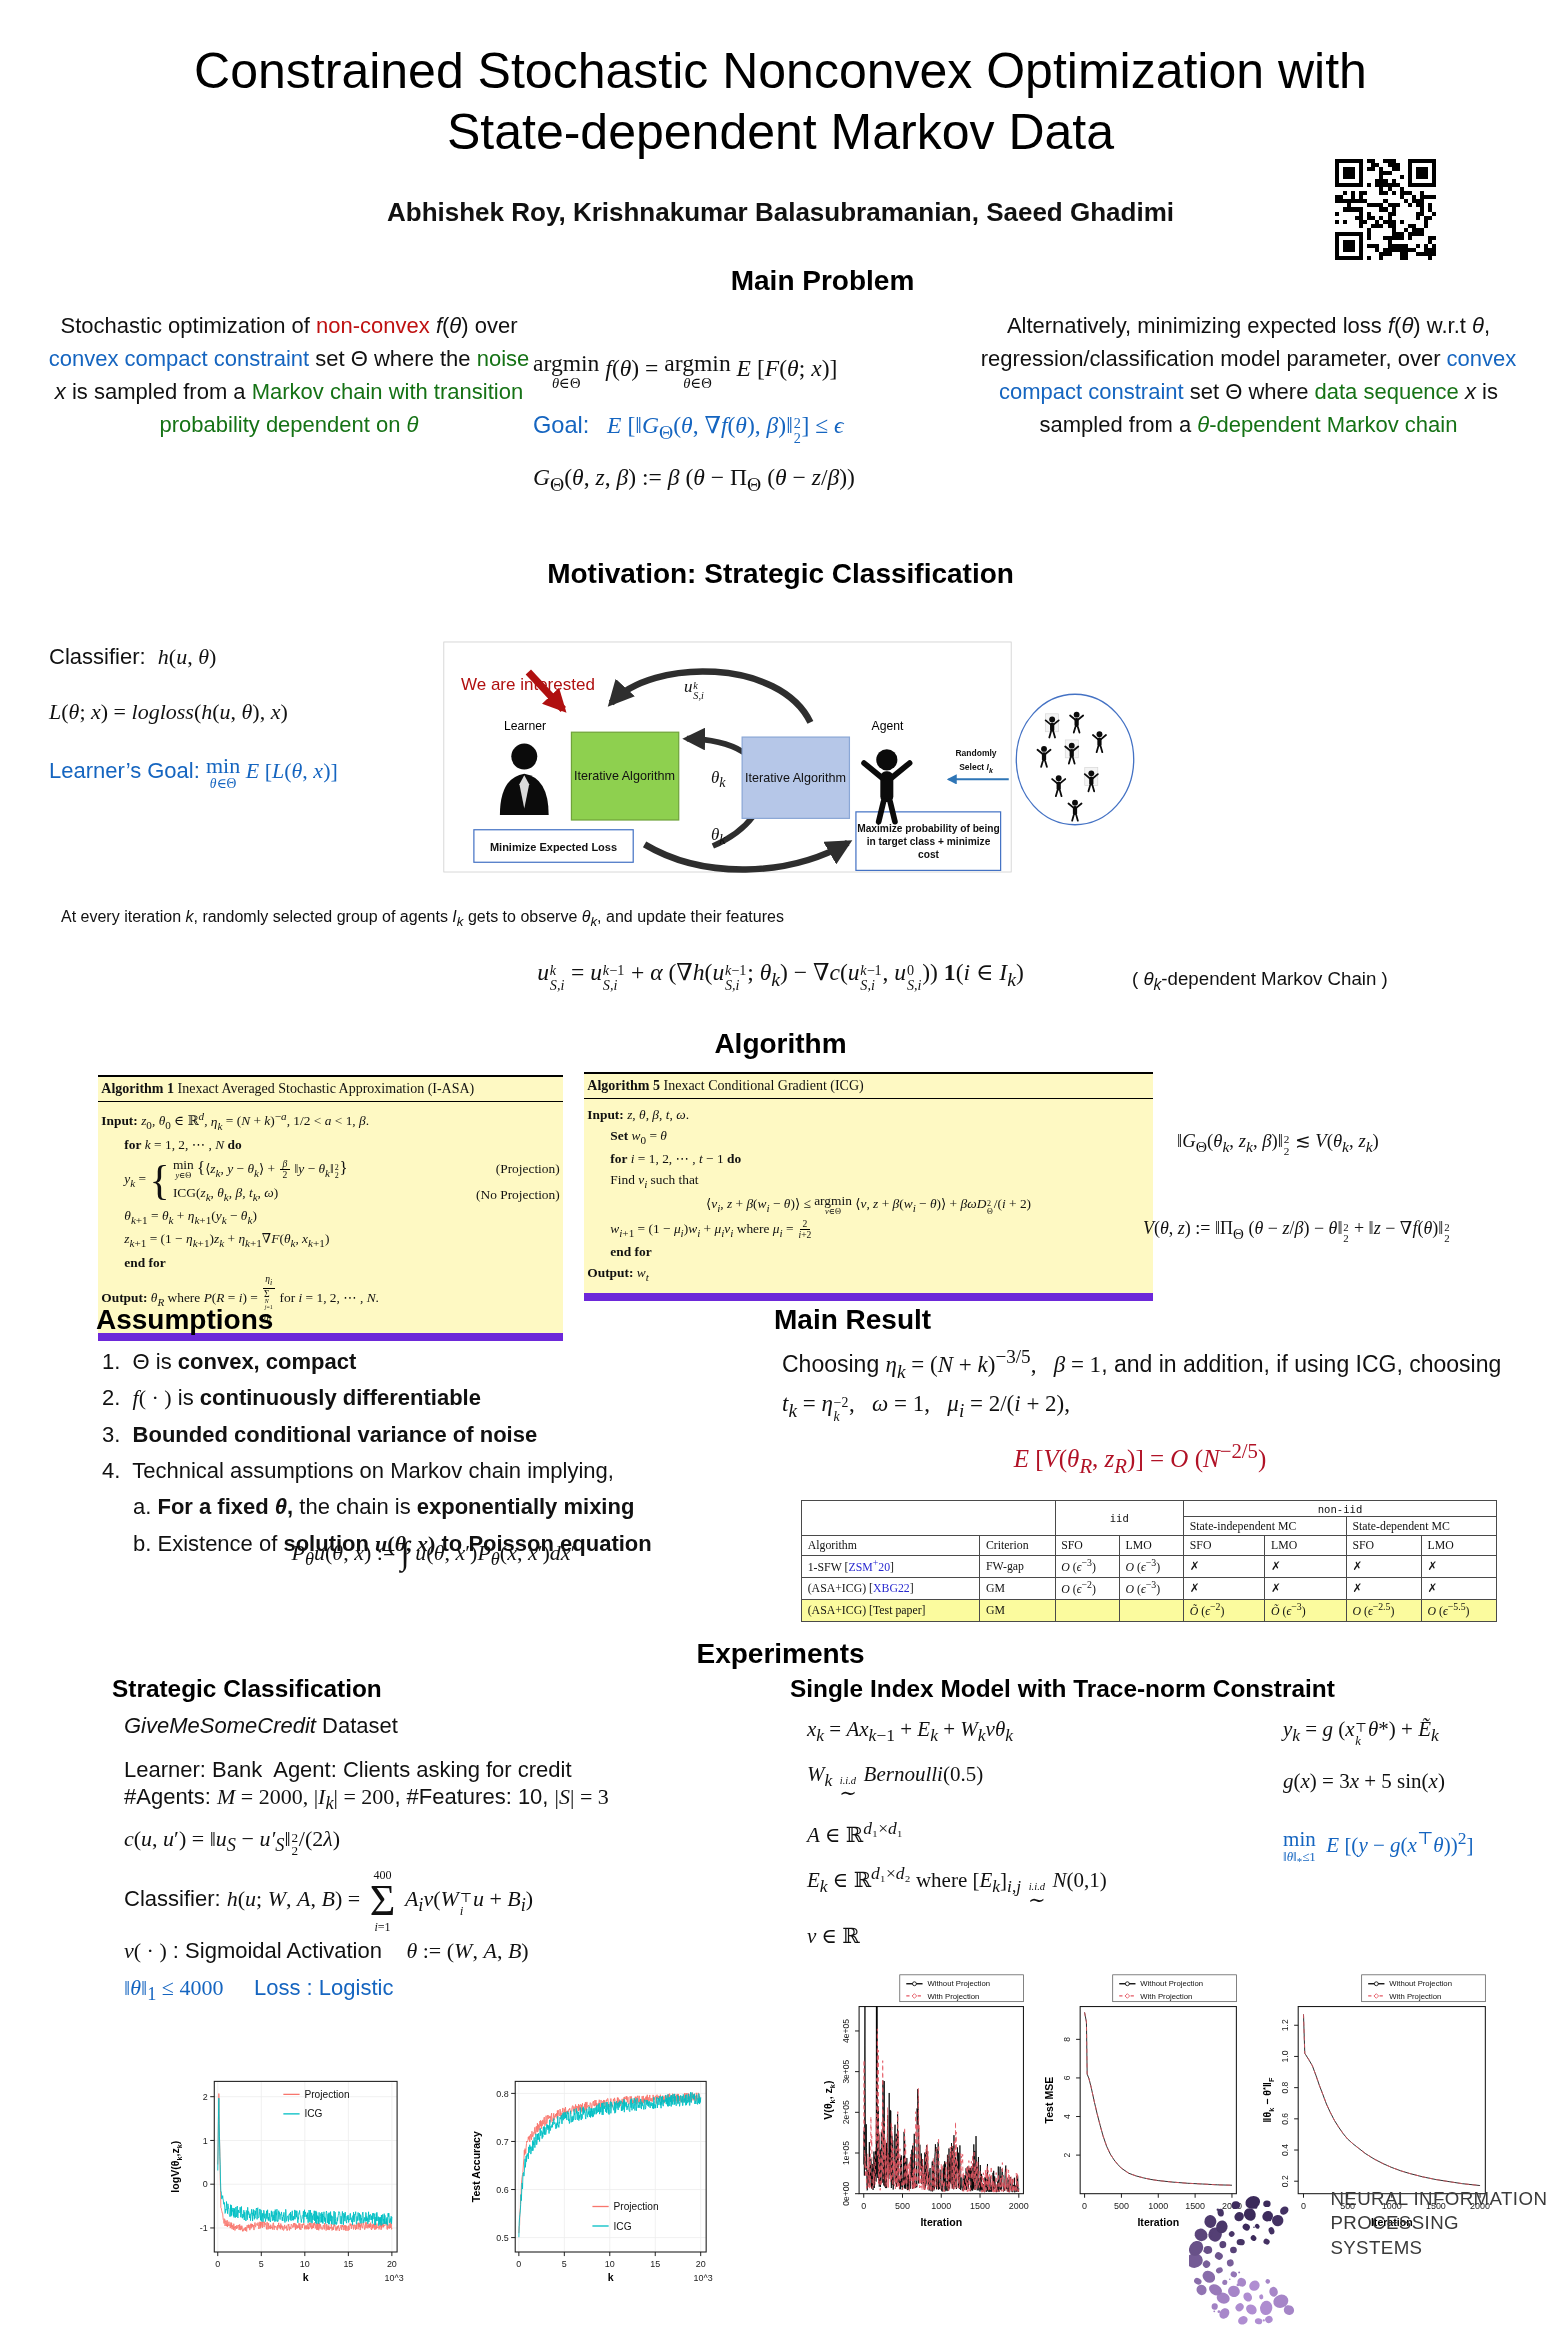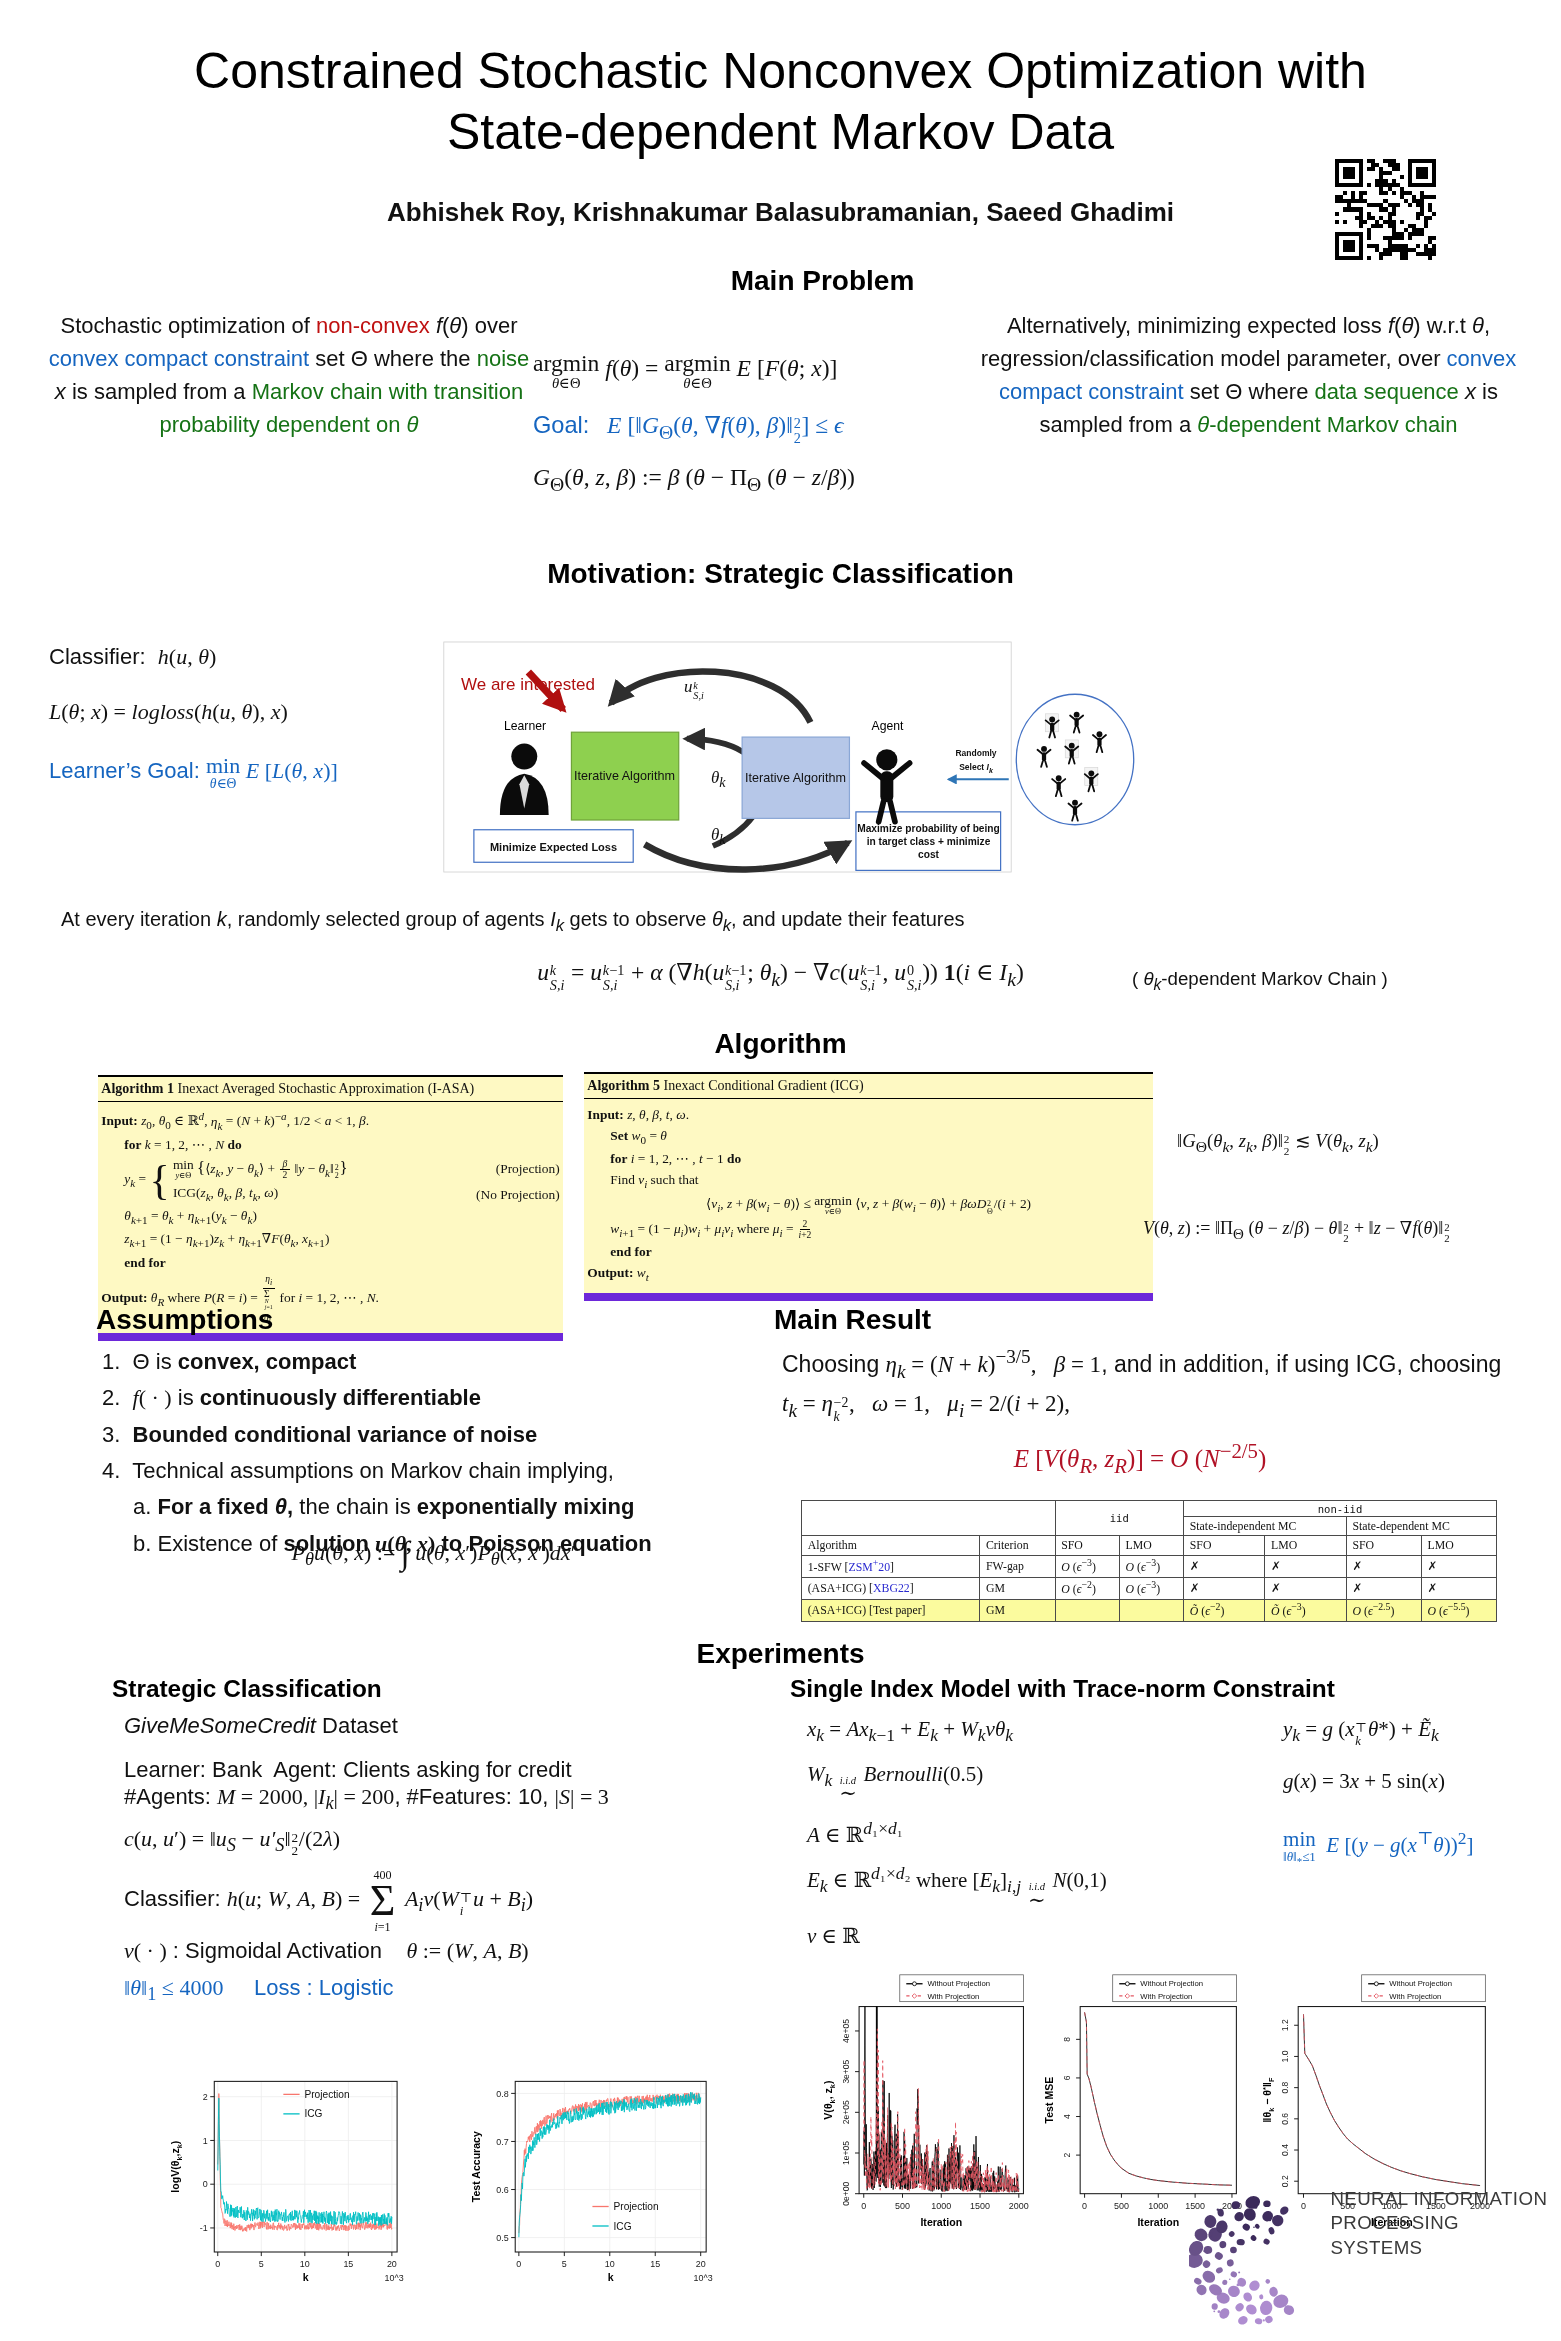--- a/index.html
+++ b/index.html
@@ -38,21 +38,21 @@
   .d-iter1{left:128px;top:91px;width:107px;height:88px;display:flex;align-items:center;justify-content:center;text-align:center;font-size:12.6px;}
   .d-iter2{left:299px;top:96px;width:107px;height:81px;display:flex;align-items:center;justify-content:center;text-align:center;font-size:12.6px;}
   .d-u{left:241px;top:36px;font-size:17px;}
   .d-th1{left:268px;top:127px;font-size:17px;}
   .d-th2{left:268px;top:184px;font-size:17px;}
   .d-min{left:31px;top:189px;width:159px;height:33px;display:flex;align-items:center;justify-content:center;font-size:11px;font-weight:bold;text-align:center;}
   .d-max{left:413px;top:171px;width:145px;height:59px;display:flex;align-items:center;justify-content:center;font-size:10.2px;font-weight:bold;text-align:center;line-height:1.3;}
   .d-rand{left:499px;top:106px;width:68px;text-align:center;font-size:8.5px;font-weight:bold;line-height:1.6;}
   .oval{left:1013px;top:691px;}
 
-  .iter-sentence{left:61px;top:908px;width:1431px;font-size:20px;}
+  .iter-sentence{left:61px;top:908px;width:1431px;font-size:16px;}
   .iter-formula{left:0;top:958px;width:1561px;text-align:center;font-size:23.6px;}
   .iter-note{left:1132px;top:968px;font-size:18.7px;}
 
   .h-algo{top:1028px;}
   .algbox{border-top:2px solid #000;border-bottom:8px solid #6d28d9;font-family:"Liberation Serif","DejaVu Serif","DejaVu Sans",serif;font-size:13.4px;background:#fef9c3;}
   .algtitle{border-bottom:1.1px solid #000;padding:4.1px 3.3px;font-size:14px;}
   .algbody{padding:4.9px 3.3px 6.5px 3.3px;}
   .algline{margin:2.4px 0;line-height:1.35;}
   .algline.i1{margin-left:23px;}
   .algline.center{text-align:center;}

